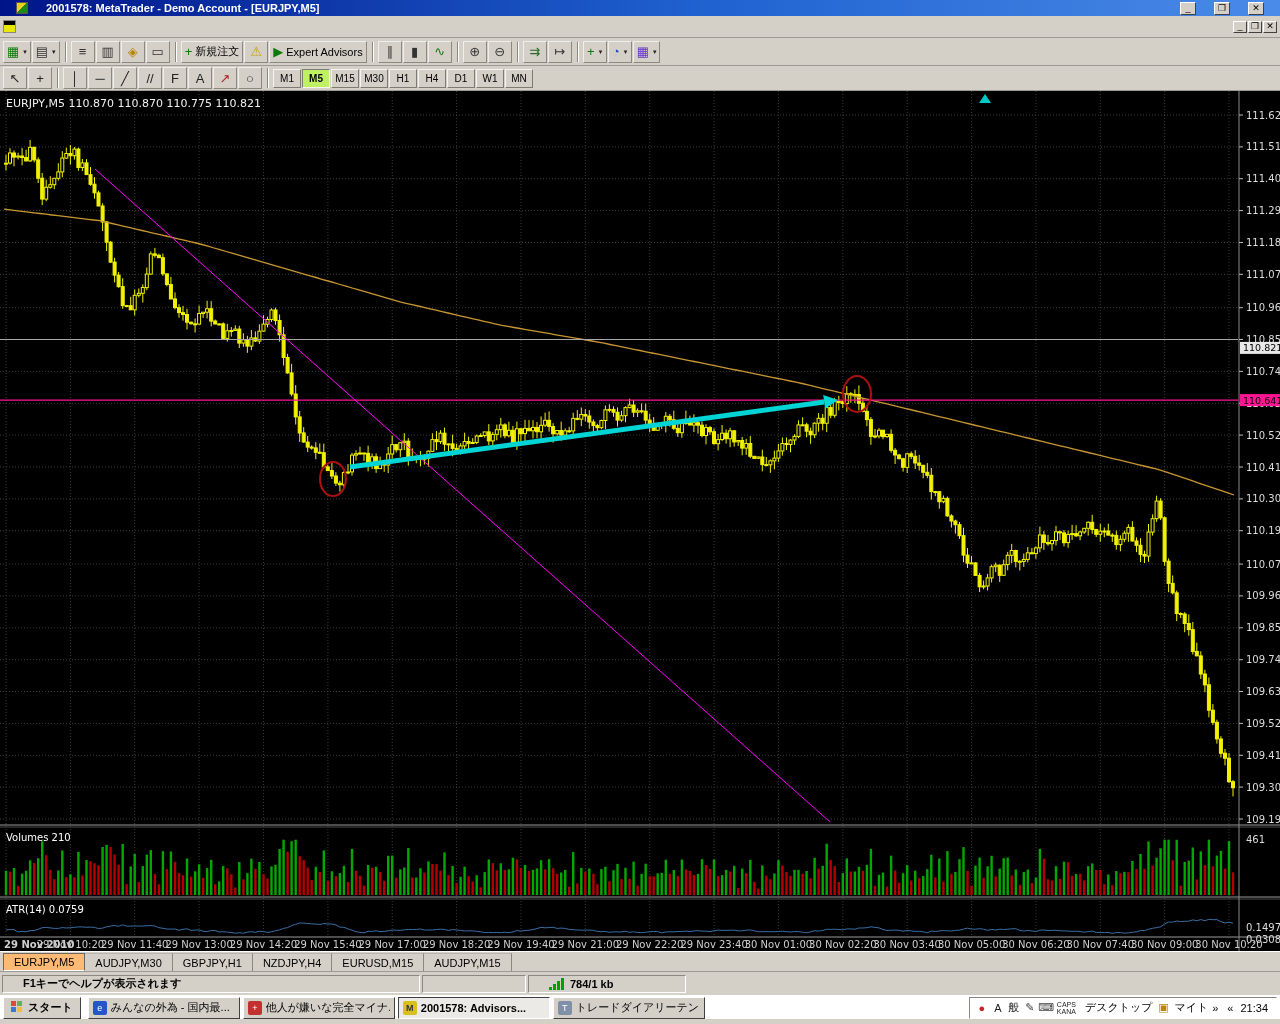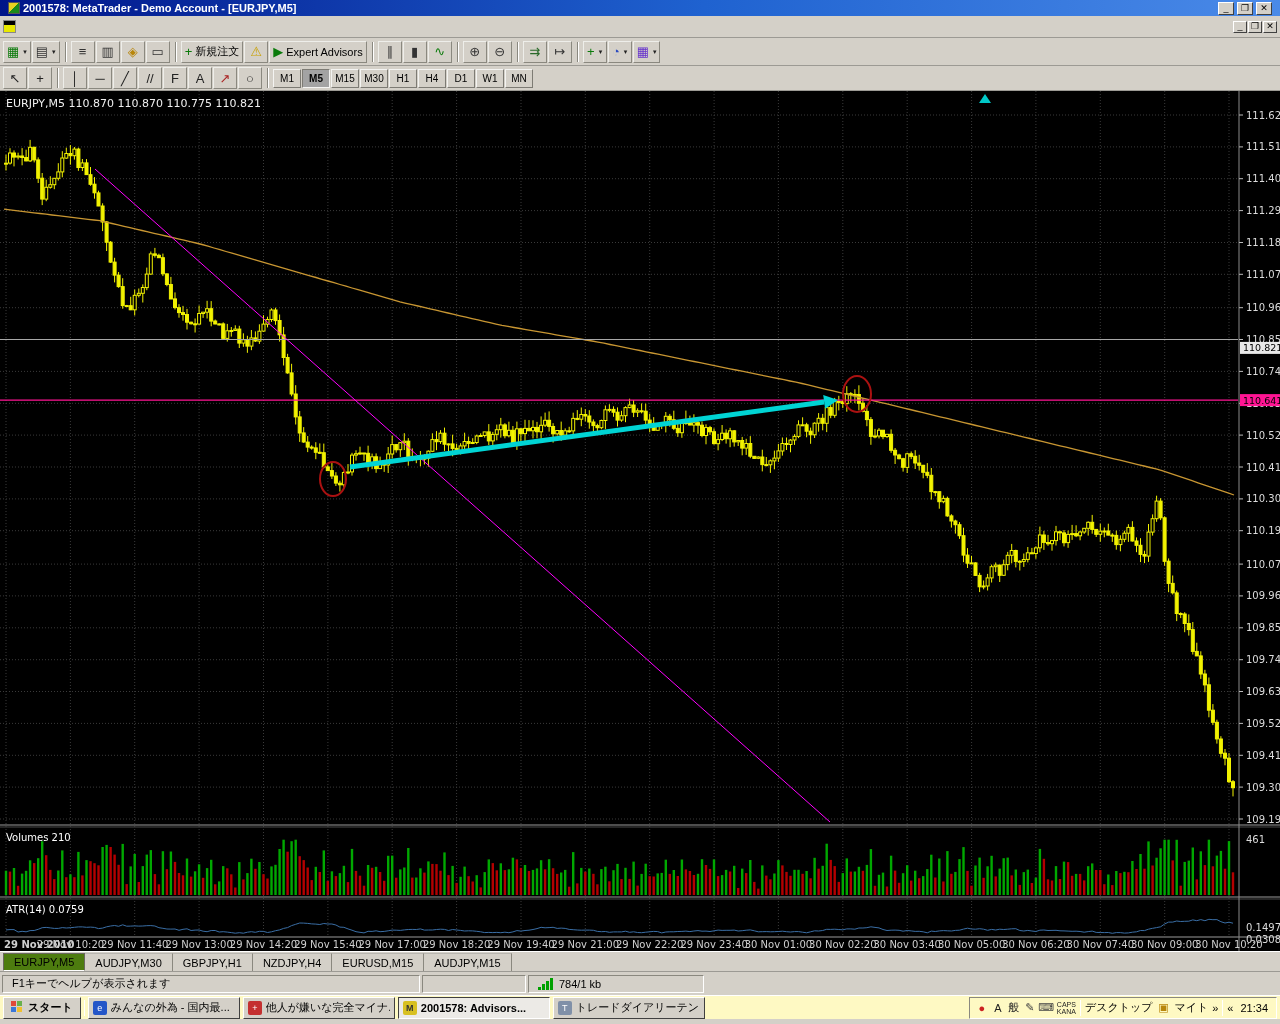--- a/index.html
+++ b/index.html
@@ -2,21 +2,21 @@
 <html><head>
 <meta charset="utf-8">
 <style>
   * { box-sizing: border-box; margin: 0; padding: 0; }
   html,body { width:1280px; height:1024px; overflow:hidden; }
   body { font-family:"Liberation Sans","DejaVu Sans",sans-serif; background:#d4d0c8; }
   .screen { width:1280px; height:1024px; display:flex; flex-direction:column; }
 
   
   .titlebar { height:16px; flex:none; background:linear-gradient(90deg,#001489,#1f62d0 55%,#4a8ae8);
-    display:flex; align-items:center; gap:3px; padding:0 8px; color:#fff; font-size:11px; font-weight:bold; }
+    display:flex; align-items:center; gap:18px; padding:0 16px; color:#fff; font-size:11px; font-weight:bold; }
   .app-ico { width:12px; height:12px; flex:none; background:linear-gradient(135deg,#e8d020 50%,#1a8a1a 50%); border:1px solid #555; }
   .tb-title { white-space:nowrap; overflow:hidden; }
   .tb-spacer { flex:1; }
   .winbtn { width:16px; height:13px; flex:none; font-size:9px; line-height:9px; color:#000;
     background:#d4d0c8; border:1px solid; border-color:#fff #404040 #404040 #fff;
     display:flex; align-items:center; justify-content:center; font-family:inherit; }
 
   
   .menubar { height:22px; flex:none; background:#d4d0c8; display:flex; align-items:center;
     padding:0 3px; font-size:12px; border-bottom:1px solid #9c9a94; color:#000; }
@@ -33,48 +33,48 @@
   #toolbar2 { height:25px; }
   .tbtn { height:22px; min-width:24px; background:#d4d0c8; border:1px solid;
     border-color:#eeeeea #8a887f #8a887f #eeeeea; display:flex; align-items:center; justify-content:center;
     gap:3px; padding:0 3px; font-size:13px; margin-right:1px; font-family:inherit; cursor:default; }
   .tbtn .glyph { line-height:1; }
   .tbtn .tlabel { font-size:11px; color:#000; }
   .tbtn .drop { font-size:7px; color:#222; margin-left:1px; }
   .tsep { width:2px; height:20px; border-left:1px solid #8a887f; border-right:1px solid #fff; margin:0 4px; }
   .tfbtn { width:28px; height:19px; font-size:10px; background:#d4d0c8; border:1px solid;
     border-color:#f4f4f2 #7d7b74 #7d7b74 #f4f4f2; margin-right:1px; font-family:inherit; cursor:default; }
-  .tfbtn.active { border-color:#7d7b74 #f4f4f2 #f4f4f2 #7d7b74; background:#a3a3a3; font-weight:bold; }
+  .tfbtn.active { border-color:#7d7b74 #f4f4f2 #f4f4f2 #7d7b74; background:#bef264; font-weight:bold; }
 
   
   .chart-region { height:860px; flex:none; background:#000; position:relative; }
   .chart-region svg { display:block; }
   svg text { font-family:"DejaVu Sans","Liberation Sans",sans-serif; }
 
   
   .tabs-row { height:20px; flex:none; background:#d4d0c8; display:flex; align-items:flex-end;
     padding:1px 0 0 3px; border-top:1px solid #fff; }
   .tab { height:18px; display:flex; align-items:center; padding:0 10px; font-size:11px;
     border-right:1px solid #8a887f; border-top:1px solid #b8b6b0; color:#000; cursor:default; }
-  .tab.active { background:#4d7c0f; border:1px solid #6a685f; border-bottom:1px solid #fff; }
+  .tab.active { background:#fdba74; border:1px solid #6a685f; border-bottom:1px solid #fff; }
 
   
   .status-bar { height:24px; flex:none; background:#d4d0c8; display:flex; align-items:center;
     gap:2px; padding:2px; font-size:11px; border-top:1px solid #9c9a94; color:#000; }
   .spanel { height:18px; border:1px solid; border-color:#8a887f #fff #fff #8a887f;
-    display:flex; align-items:center; padding:0 9px; overflow:hidden; white-space:nowrap; }
+    display:flex; align-items:center; padding:0 20px; overflow:hidden; white-space:nowrap;font-weight:bold; }
   .sp-help { width:418px; }
   .sp-mid { width:104px; }
   .sp-euro { flex:1; }
-  .sp-net { width:176px; gap:6px; }
+  .sp-net { width:158px; gap:6px; }
   .netbars { display:flex; align-items:flex-end; gap:1px; height:12px; }
   .netbars i { width:3px; background:#00a000; display:block; }
 
   
-  .taskbar { height:24px; flex:none; background:#fef9c3; border-top:1px solid #fff;
+  .taskbar { height:24px; flex:none; background:#ffffff; border-top:1px solid #fff;
     display:flex; align-items:center; gap:3px; padding:2px 3px; font-size:11px; }
   .startbtn { height:22px; flex:none; font-weight:bold; font-size:11px; background:#d4d0c8;
     border:1px solid; border-color:#fff #404040 #404040 #fff; display:flex; align-items:center;
     gap:4px; padding:0 7px; font-family:inherit; }
   .flag { width:13px; height:13px; display:grid; grid-template-columns:5px 5px; grid-template-rows:5px 5px; gap:1px; }
   .flag i { display:block; }
   .taskbtn { width:152px; height:22px; background:#d4d0c8; border:1px solid;
     border-color:#fff #404040 #404040 #fff; display:flex; align-items:center; gap:4px;
     padding:0 4px; font-size:11px; overflow:hidden; white-space:nowrap; font-family:inherit; }
   .taskbtn.active { border-color:#404040 #fff #fff #404040; background:#eceae6; font-weight:bold; }

